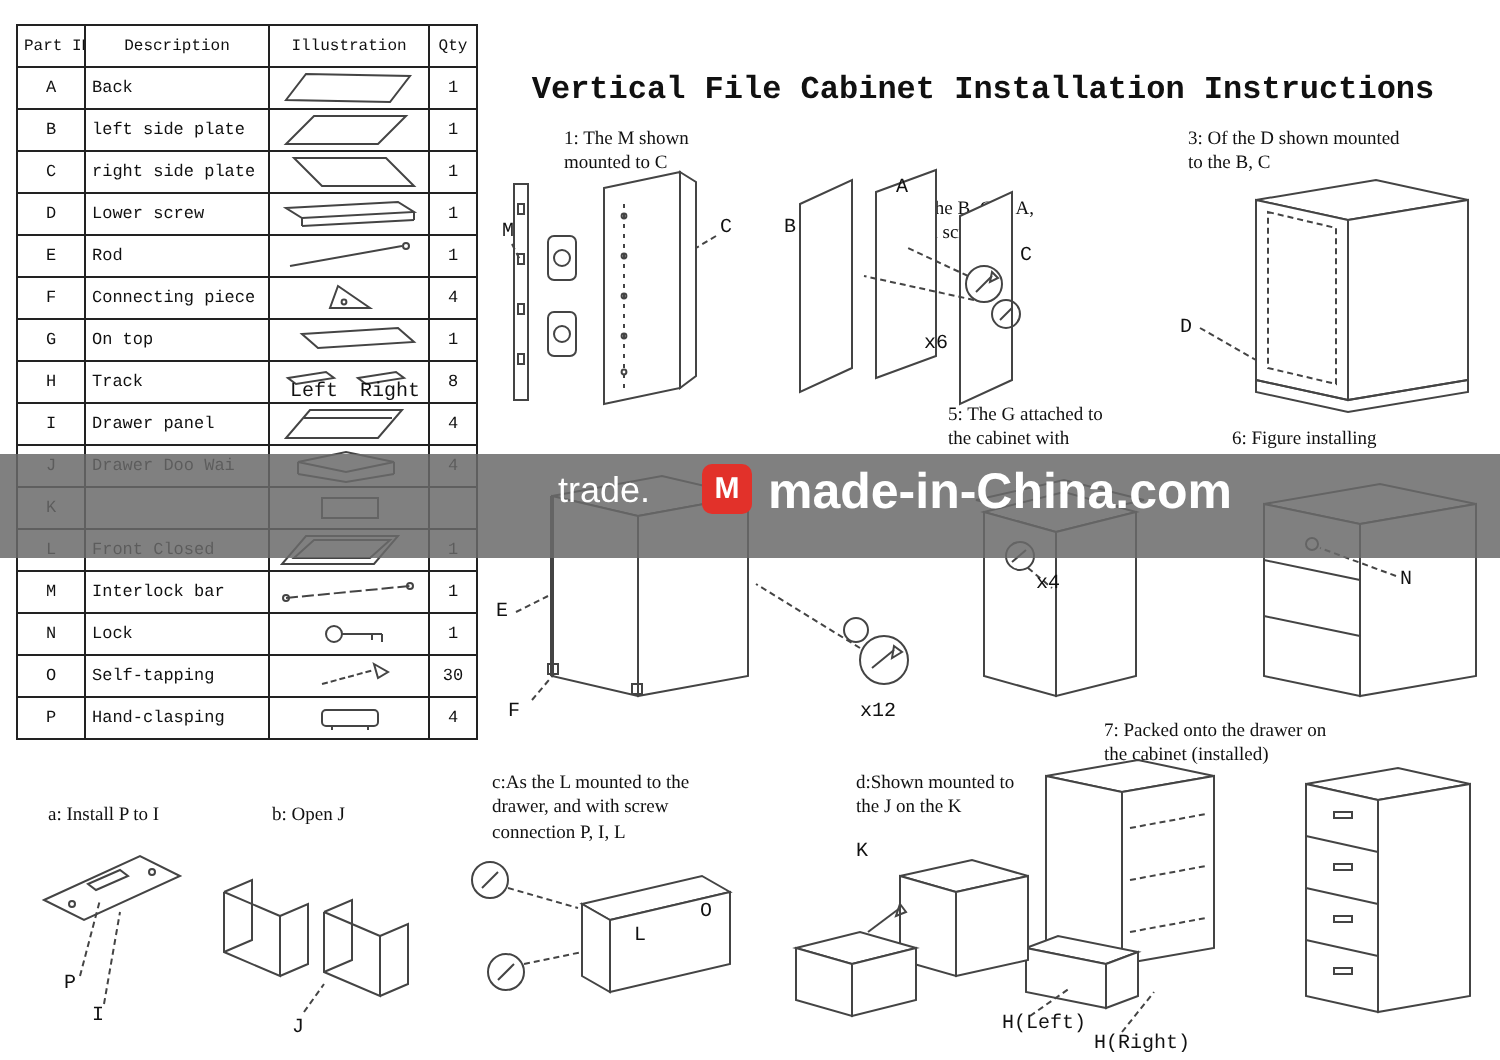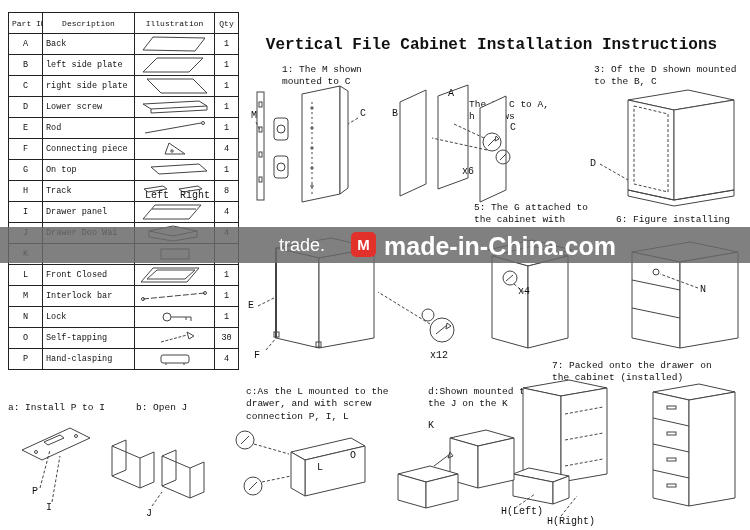--- a/index.html
+++ b/index.html
@@ -14,26 +14,26 @@
     font-family:"Liberation Mono", monospace;
   }
   table.parts { border-collapse:collapse; table-layout:fixed; width:230px; background:#fff; }
   table.parts th, table.parts td {
     border:1px solid #222; font-size:8.5px; height:21px; padding:0 3px;
     overflow:hidden; white-space:nowrap; font-weight:normal;
   }
   table.parts th { text-align:center; font-size:8px; }
   td.c { text-align:center; }
   td.ill { text-align:center; padding:0; }
-  .cap { position:absolute; font-size:9.5px; line-height:1.3; white-space:pre-line; }
+  .cap { position:absolute; font-size:9.5px; line-height:1.3; white-space:pre-line;font-family:Liberation Serif, serif; }
   svg { display:block; }
   svg text { font-family:"Liberation Mono", monospace; font-size:10px; fill:#111; stroke:none; }
   .ln { stroke:#444; fill:none; stroke-width:1; }
   .wm {
-    position:absolute; left:0; top:227px; width:750px; height:36px;
+    position:absolute; left:0; top:227px; width:750px; height:52px;
     background:rgba(106,106,106,0.85); z-index:5; color:#fff;
     font-family:"Liberation Sans", sans-serif;
   }
   .wm-trade { position:absolute; left:279px; top:8px; font-size:18px; }
   .wm-logo {
     position:absolute; left:351px; top:5px; width:25px; height:25px;
     background:#e2312a; border-radius:5px; display:flex; align-items:center;
     justify-content:center; font-weight:bold; font-size:15px; color:#fff;
   }
   .wm-brand { position:absolute; left:384px; top:5px; font-size:25px; font-weight:bold;text-align:right; }
@@ -281,21 +281,21 @@
 mounted to C</div>
   <div class="cap" style="left:452px;top:64px;margin-top:35px;">2: The B, C to A,
 with screws</div>
   <div class="cap" style="left:594px;top:64px;">3: Of the D shown mounted
 to the B, C</div>
   <div class="cap" style="left:474px;top:202px;">5: The G attached to
 the cabinet with</div>
   <div class="cap" style="left:616px;top:214px;">6: Figure installing</div>
   <div class="cap" style="left:552px;top:360px;">7: Packed onto the drawer on
 the cabinet (installed)</div>
-  <div class="cap" style="left:8px;top:402px;">a: Install P to I</div>
+  <div class="cap" style="left:24px;top:402px;">a: Install P to I</div>
   <div class="cap" style="left:136px;top:402px;">b: Open J</div>
   <div class="cap" style="left:246px;top:386px;">c:As the L mounted to the
 drawer, and with screw
 connection P, I, L</div>
   <div class="cap" style="left:428px;top:386px;">d:Shown mounted to
 the J on the K</div>
 
   <svg class="abs" style="left:250px;top:78px;" width="128" height="136">
     <g class="ln">
       <rect x="7" y="14" width="7" height="108"></rect>

